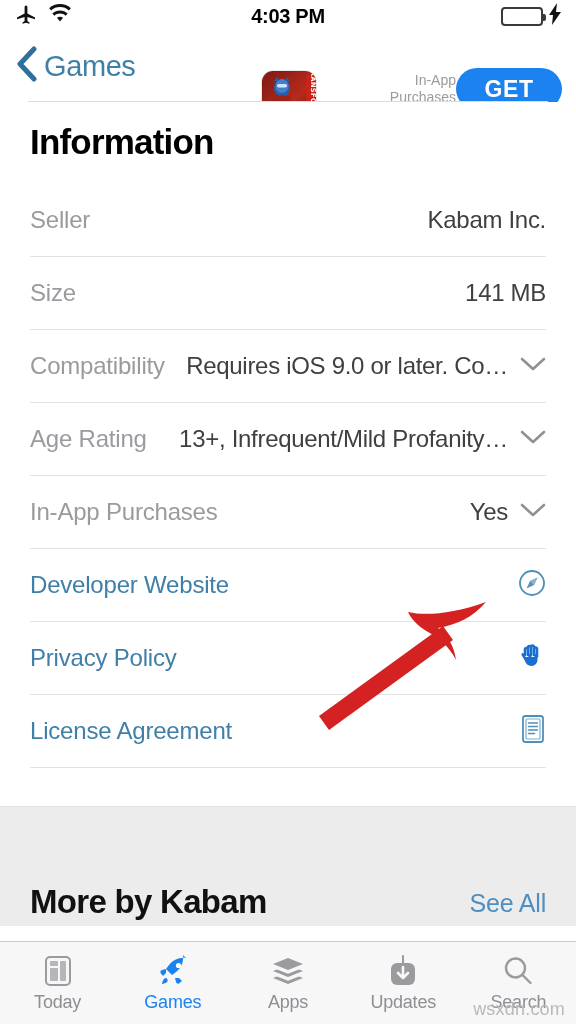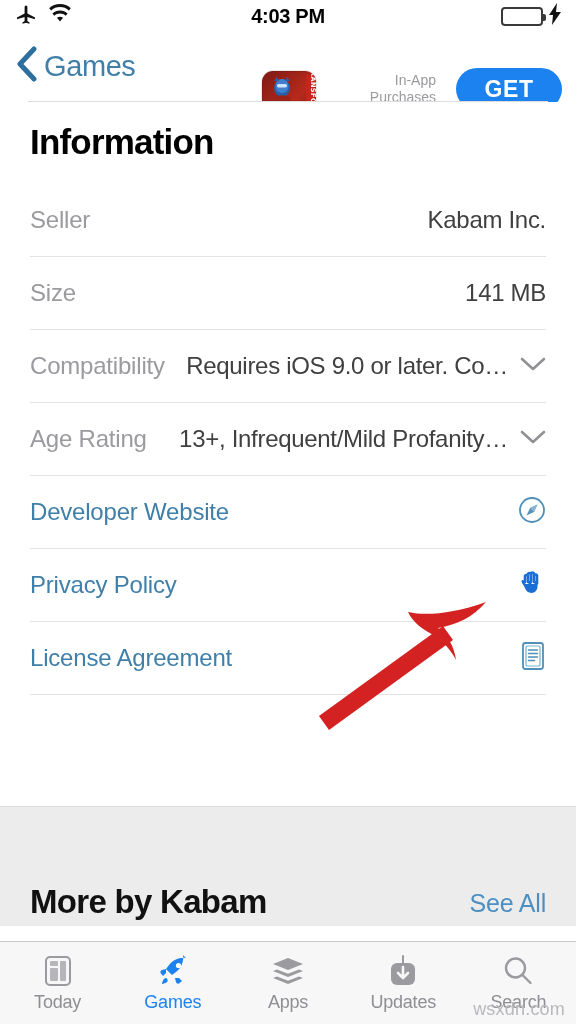--- a/index.html
+++ b/index.html
@@ -108,21 +108,21 @@
     overflow: hidden;
     border: 1px solid rgba(0,0,0,0.09);
     box-sizing: border-box;
   }
   .nav-right {
     position: absolute;
     right: 14px;
     top: 36px;
     display: flex;
     align-items: center;
-    gap: 20px;
+    gap: 0;
   }
   .iap-note {
     font-size: 14px;
     line-height: 17px;
     color: #9a9a9f;
     text-align: right;
     width: 74px;
   }
   .get-btn {
     width: 106px;
@@ -417,20 +417,31 @@
       <span class="info-right">
         <span class="info-value">13+, Infrequent/Mild Profanity…</span>
         <span class="chev">
           <svg width="26" height="16" viewBox="0 0 26 16">
               <path d="M2 3l11 10L24 3" stroke="#8b8b90" stroke-width="2.6" fill="none" stroke-linecap="round" stroke-linejoin="round"></path>
             </svg>
         </span>
       </span>
     </div>
 
+    <div class="info-row">
+      <span class="info-label">In-App Purchases</span>
+      <span class="info-right">
+        <span class="info-value">Yes</span>
+        <span class="chev">
+          <svg width="26" height="16" viewBox="0 0 26 16">
+              <path d="M2 3l11 10L24 3" stroke="#8b8b90" stroke-width="2.6" fill="none" stroke-linecap="round" stroke-linejoin="round"></path>
+            </svg>
+        </span>
+      </span>
+    </div>
 
     <div class="link-row">
       <span class="link-label">Developer Website</span>
       <span>
         <svg width="28" height="28" viewBox="0 0 28 28">
           <circle cx="14" cy="14" r="12" fill="none" stroke="#4f8fb8" stroke-width="1.8"></circle>
           <path d="M19.5 8.5L12 12l-3.5 7.5L16 16z" fill="#5b93b8"></path>
           <path d="M19.5 8.5L16 16l-4-4z" fill="#88b4d0"></path>
         </svg>
       </span>

